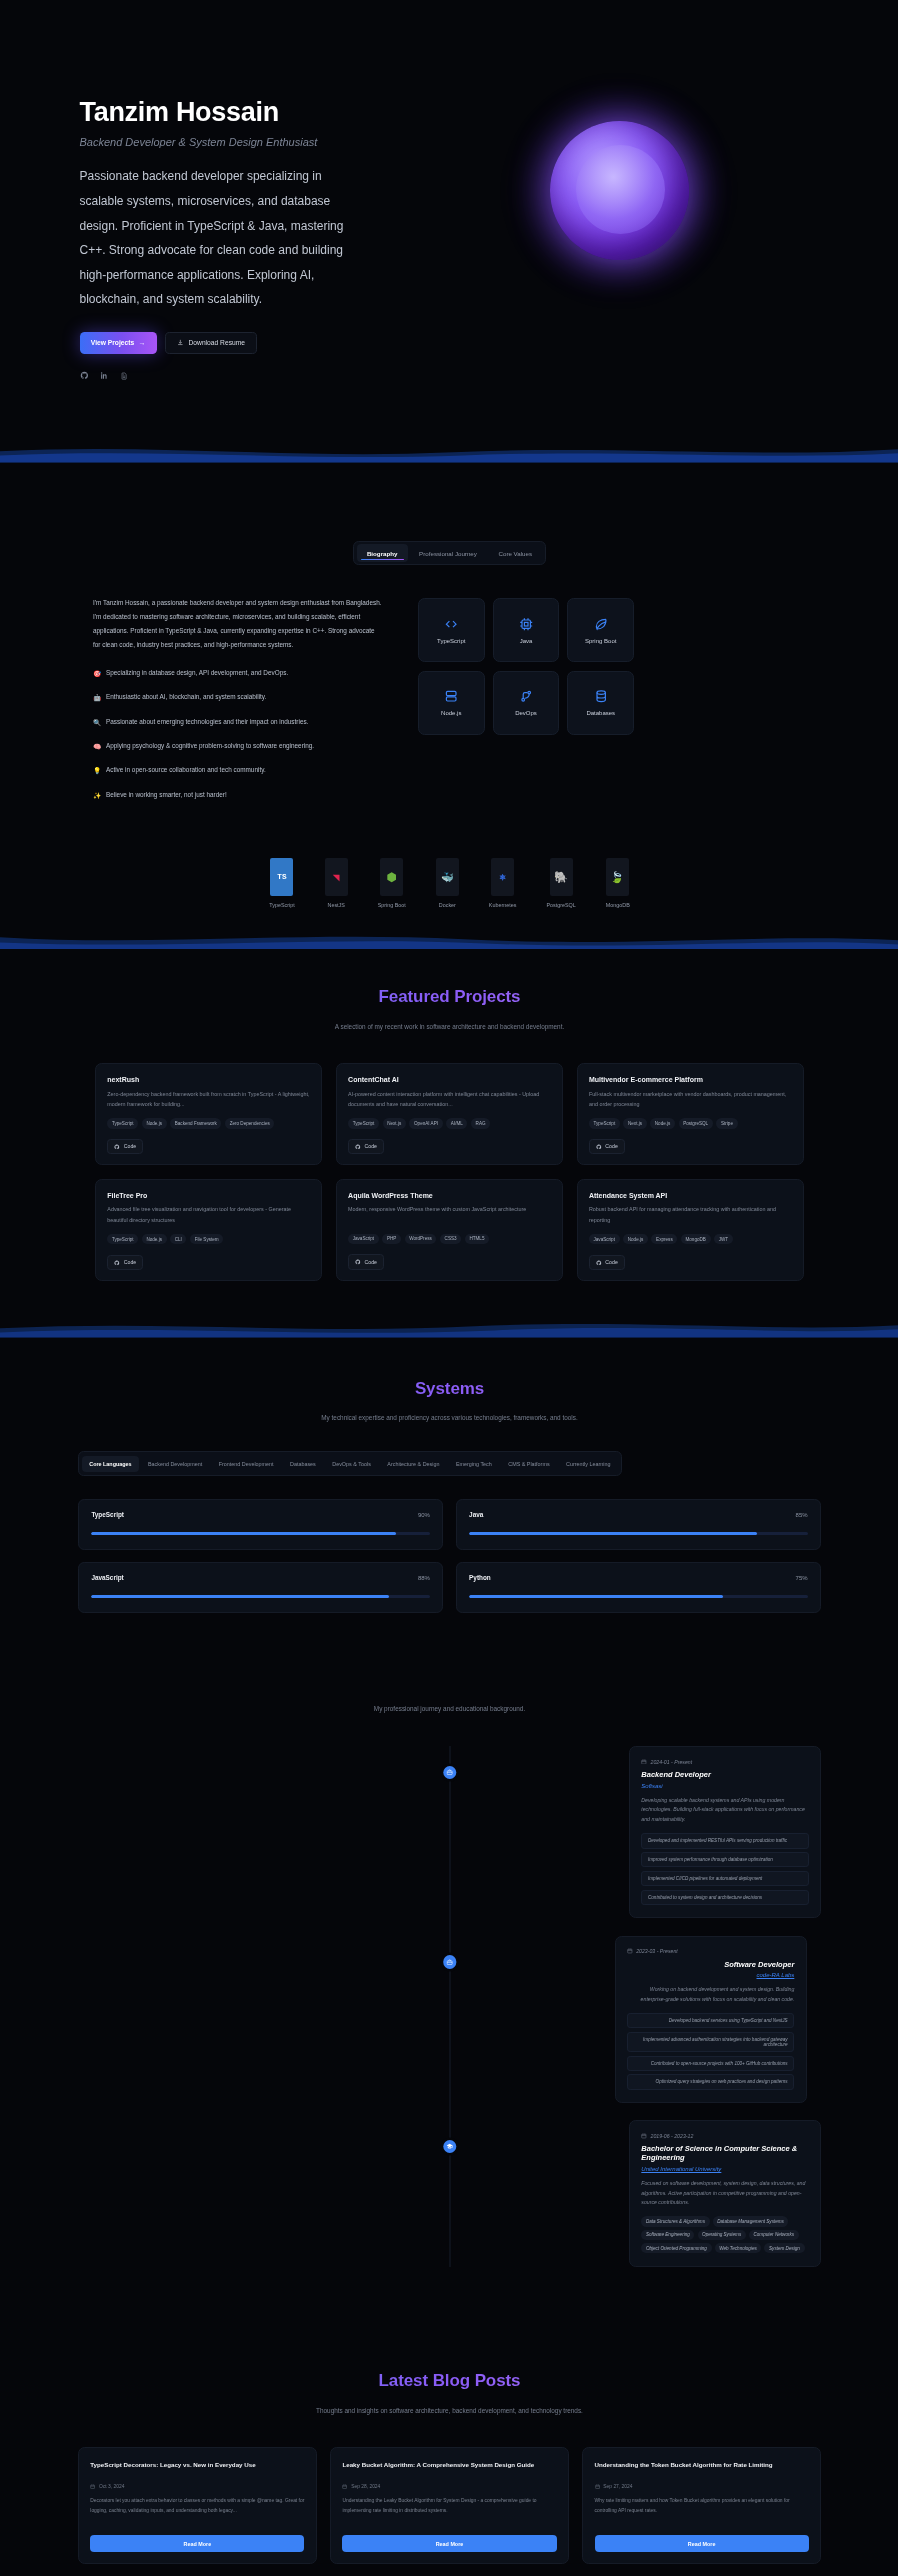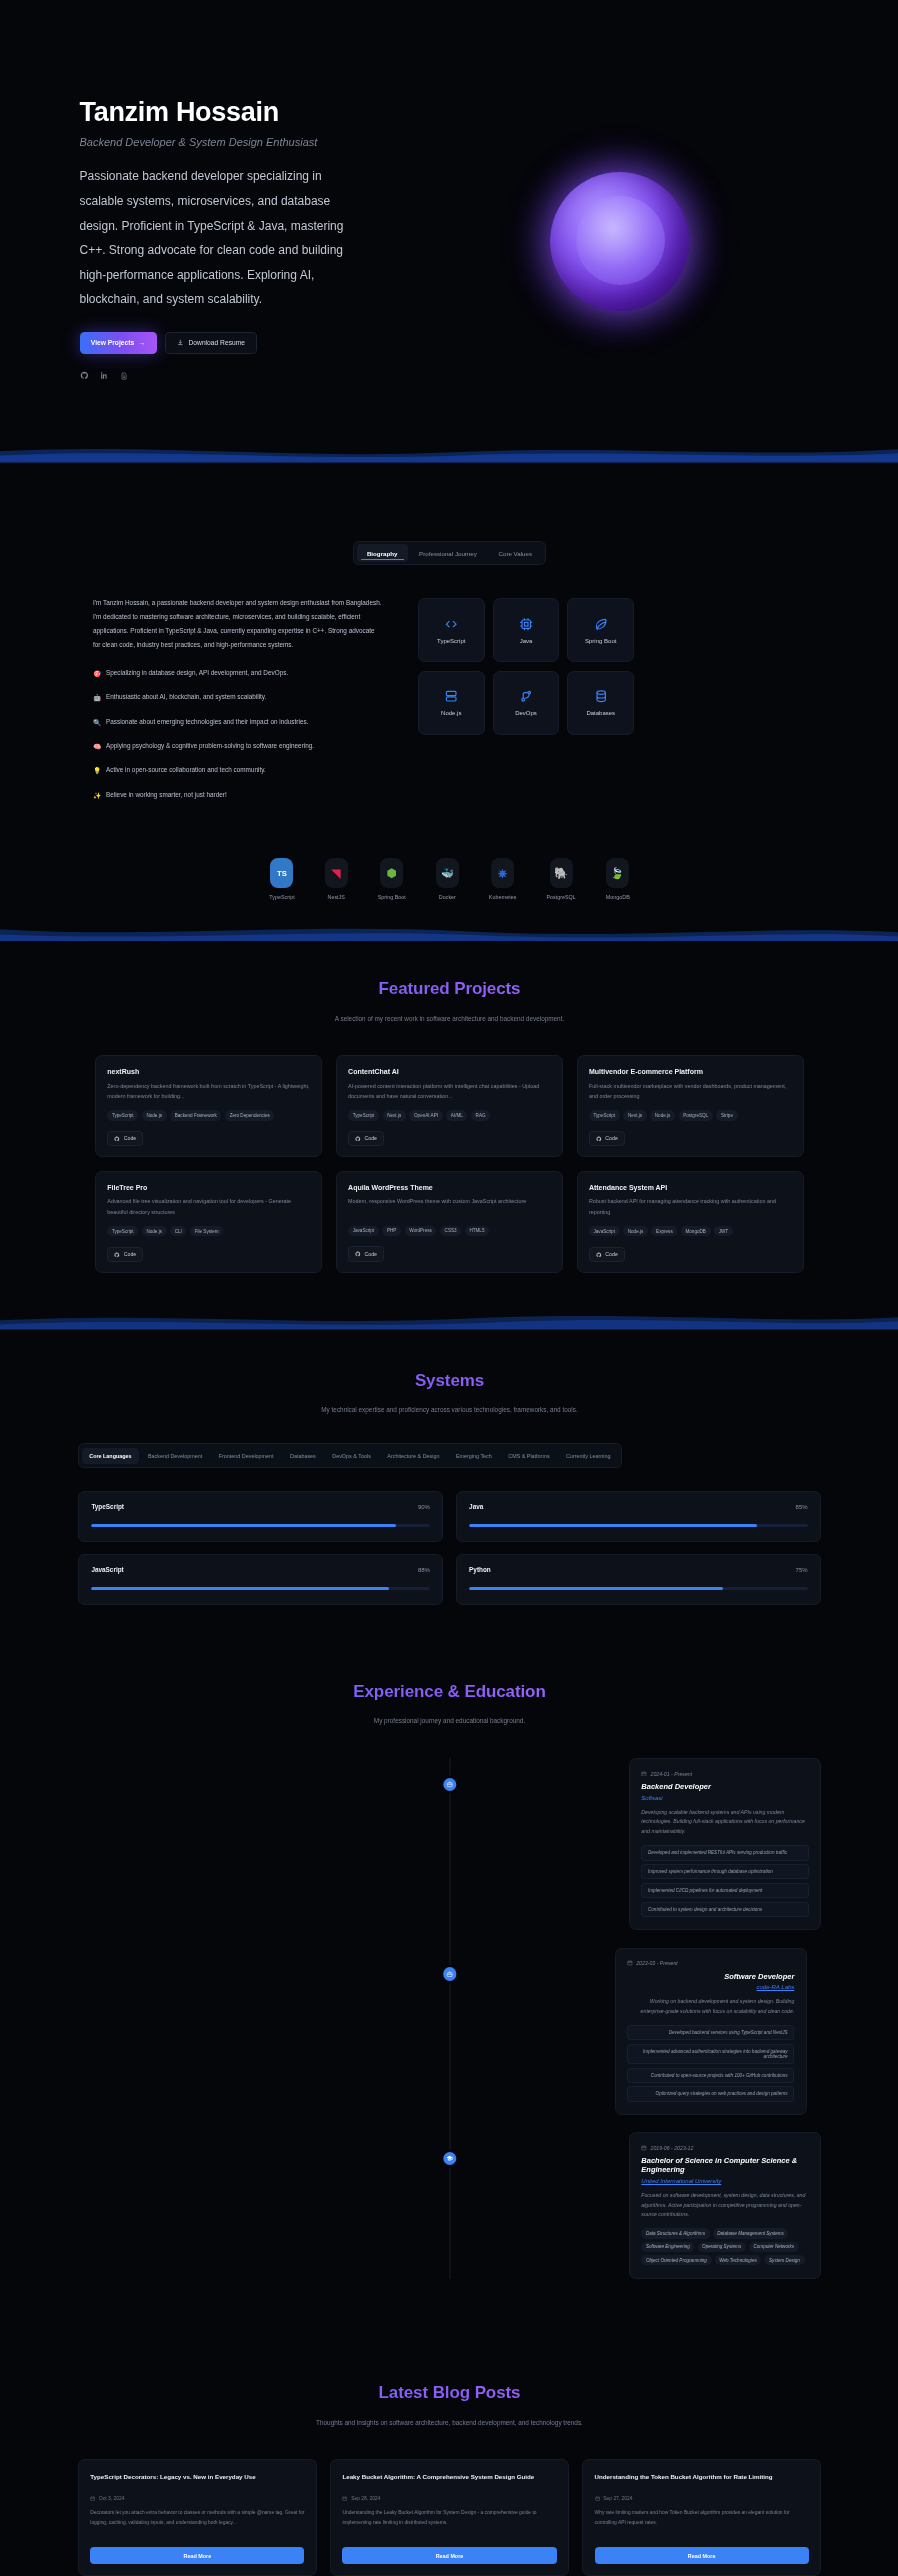--- a/index.html
+++ b/index.html
@@ -6,21 +6,21 @@
   html,body { background:#05060a; }
   body {
     width:899px; font-family:"Liberation Sans", sans-serif;
     color:#e8eaf0; overflow-x:hidden;
   }
   .wrap { width:899px; margin:0 auto; position:relative; }
   .container { width:742px; margin:0 auto; }
 
   
   .hero { position:relative; padding:98px 0 62px; }
-  .hero-inner { display:flex; align-items:center; gap:31px; }
+  .hero-inner { display:flex; align-items:flex-start; gap:31px; }
   .hero-left { width:422px; padding-left:1px; }
   h1.hero-name {
     font-size:27px; font-weight:bold; color:#ffffff; letter-spacing:-0.3px;
     line-height:1.06; margin-bottom:9.3px;
   }
   .hero-sub { font-size:11px; color:#7d8596; margin-bottom:16.5px;font-style:italic; }
   .hero-desc { font-size:12px; line-height:2.05; color:#c2c8d4; width:289px; margin-bottom:19.6px; }
   .hero-btns { display:flex; gap:8.2px; margin-bottom:17.5px; }
   .btn-primary {
     background:linear-gradient(90deg,#3b6ef6 0%,#7b4ff0 55%,#a855f7 100%);
@@ -84,21 +84,21 @@
   .tech-card {
     background:#0d121c; border:0.5px solid #161d2a; border-radius:6.7px;
     height:64px; display:flex; flex-direction:column; align-items:center; justify-content:center; gap:7.2px;
   }
   .tech-card svg { color:#3b82f6; }
   .tech-card span { font-size:6px; color:#c9cfdb; }
 
   
   .stack { display:flex; justify-content:center; gap:30px; padding:36px 0 20.6px; }
   .stack-item { display:flex; flex-direction:column; align-items:center; gap:5.7px; }
-  .stack-logo { width:23px; height:30px; border-radius:8px; display:flex; align-items:center; justify-content:center; font-weight:bold; font-size:7.7px; }
+  .stack-logo { width:23px; height:38px; border-radius:2px; display:flex; align-items:center; justify-content:center; font-weight:bold; font-size:7.7px;font-family:Liberation Mono, monospace; }
   .stack-item span { font-size:5.4px; color:#9199a8; }
 
   
   .projects { padding:38px 17px 36px; }
   .proj-grid { display:grid; grid-template-columns:repeat(3,1fr); gap:13.4px; margin-top:30px; padding:0 78px; }
   .proj-card {
     background:#0c111a; border:0.5px solid #151b27; border-radius:6.7px; padding:12px 11.3px 10.3px;
   }
   .proj-title { font-size:7px; font-weight:bold; color:#f0f2f6; margin-bottom:5.7px; }
   .proj-desc { font-size:5.4px; line-height:1.95; color:#7e8695; min-height:20.6px; }
@@ -471,21 +471,20 @@
             <div class="skill-pct">75%</div>
           </div>
           <div class="bar">
             <div class="bar-fill" style="width:75%"></div>
           </div>
         </div>
       </div>
   </section>
 
   <section class="exp">
-    <div class="sec-title">Experience &amp; Education</div>
     <div class="sec-sub">My professional journey and educational background.</div>
     <div class="timeline">
       <div class="tl-line"></div>
       <div id="tl-rows">
           <div class="tl-row right">
             <div class="tl-dot">
               <svg width="6.7" height="6.7" viewBox="0 0 24 24" fill="none" stroke="currentColor" stroke-width="2">
                 <rect x="3" y="7" width="18" height="13" rx="2"></rect>
                 <path d="M9 7V5a2 2 0 0 1 2-2h2a2 2 0 0 1 2 2v2M3 12h18"></path>
               </svg>

